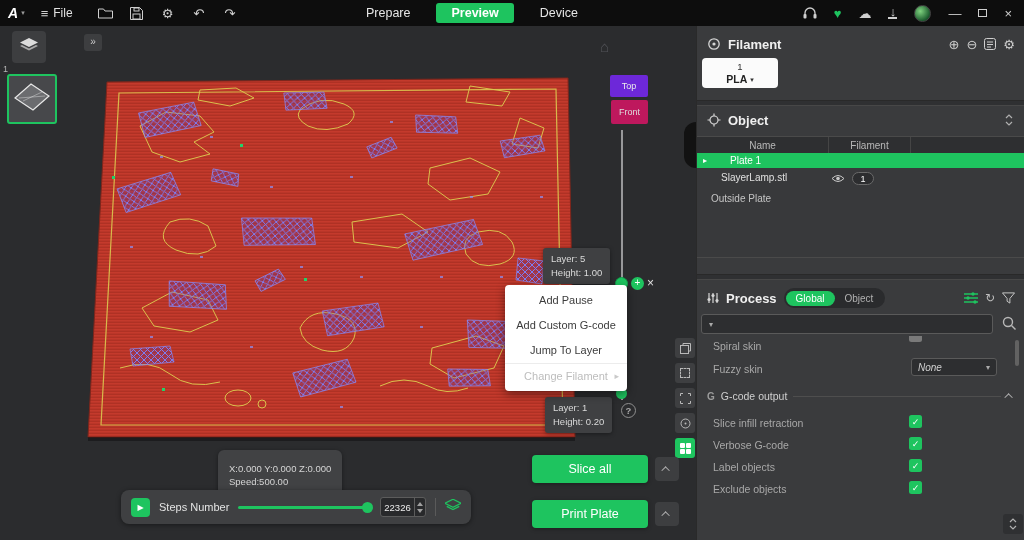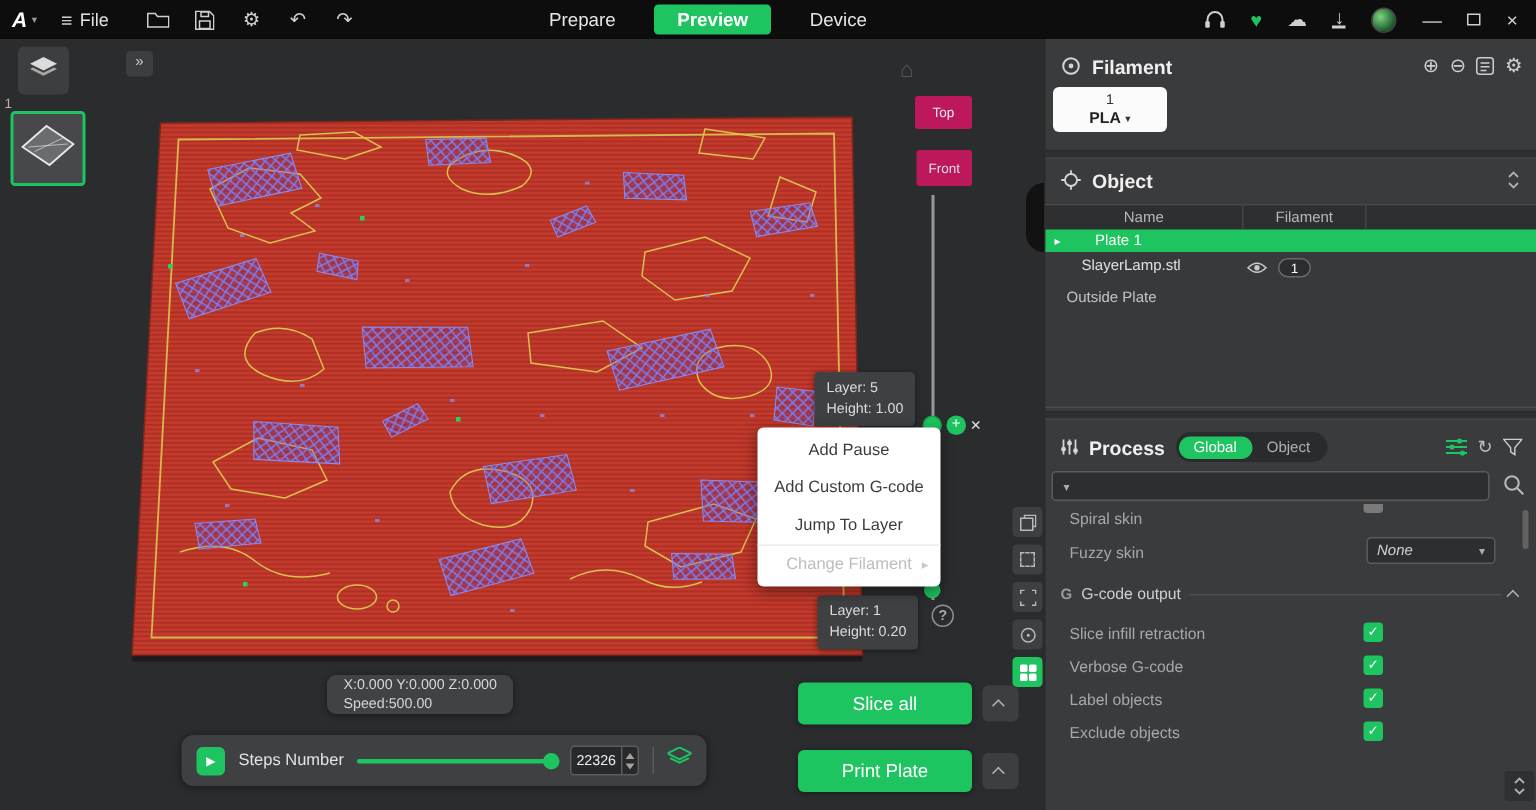--- a/index.html
+++ b/index.html
@@ -30,21 +30,21 @@
   
   .viewport{position:absolute;left:0;top:26px;width:696px;height:514px;background:#2b2c2e;overflow:hidden;}
   .plate-svg{position:absolute;left:0;top:0;}
 
   .tool-plate-btn{position:absolute;left:12px;top:5px;width:34px;height:32px;background:#3d3e40;border-radius:4px;display:flex;align-items:center;justify-content:center;cursor:pointer;}
   .expand-btn{position:absolute;left:84px;top:8px;width:18px;height:17px;background:#3d3e40;border-radius:3px;color:#c9c9c9;font-size:10px;line-height:16px;text-align:center;cursor:pointer;}
   .plate-num{position:absolute;left:3px;top:38px;font-size:9px;color:#b5b5b5;}
   .plate-thumb{position:absolute;left:7px;top:48px;width:50px;height:50px;background:#47484b;border:2px solid #1ec45f;border-radius:3px;display:flex;align-items:center;justify-content:center;cursor:pointer;}
 
   .viewcube-home{position:absolute;left:600px;top:12px;font-size:15px;color:#54555a;cursor:pointer;}
-  .btn-top{position:absolute;left:610px;top:38px;width:38px;height:22px;background:#be185d;border-radius:2px;color:#ececec;font-size:9px;display:flex;align-items:center;justify-content:center;cursor:pointer;}
+  .btn-top{position:absolute;left:610px;top:49px;width:38px;height:22px;background:#6d28d9;border-radius:2px;color:#ececec;font-size:9px;display:flex;align-items:center;justify-content:center;cursor:pointer;}
   .btn-front{position:absolute;left:611px;top:74px;width:37px;height:24px;background:#be185d;border-radius:2px;color:#dedede;font-size:9px;display:flex;align-items:center;justify-content:center;cursor:pointer;}
 
   .vtrack{position:absolute;left:621px;top:104px;width:2px;height:270px;background:#98989a;}
   .vhandle{position:absolute;border-radius:50%;background:#1ec45f;cursor:pointer;}
   .vhandle.upper{left:615px;top:251px;width:13px;height:13px;border:1px solid #12a04c;}
   .vhandle.lower{left:616px;top:362px;width:11px;height:11px;}
   .plus-badge{position:absolute;left:631px;top:251px;width:13px;height:13px;border-radius:50%;background:#1ec45f;color:#fff;font-size:10px;line-height:12px;text-align:center;cursor:pointer;}
   .close-x{position:absolute;left:647px;top:250px;color:#e0e0e0;font-size:12px;cursor:pointer;}
 
   .mini-tip{position:absolute;background:#3f4042;border-radius:3px;padding:4px 8px;font-size:9.5px;color:#dadada;line-height:14px;white-space:nowrap;box-shadow:0 1px 4px rgba(0,0,0,.4);}
@@ -58,21 +58,21 @@
 
   .help-badge{position:absolute;left:621px;top:377px;width:15px;height:15px;border-radius:50%;border:1.5px solid #8f8f8f;color:#a8a8a8;font-size:9.5px;font-weight:bold;display:flex;align-items:center;justify-content:center;cursor:pointer;}
 
   .side-tools{position:absolute;left:675px;top:312px;display:flex;flex-direction:column;gap:5px;}
   .side-btn{width:20px;height:20px;background:#3e3f41;border-radius:3px;display:flex;align-items:center;justify-content:center;cursor:pointer;}
   .side-btn.green{background:#1ec45f;}
   .dash-sq{width:10px;height:10px;border:1px dashed #b9b9b9;}
   .grid-ic{display:grid;grid-template-columns:5px 5px;grid-template-rows:5px 5px;gap:1px;}
   .grid-ic span{background:#fff;border-radius:1px;}
 
-  .status-tip{position:absolute;left:218px;top:424px;background:#414244;border-radius:6px;padding:0 11px;font-size:9.5px;color:#d5d5d5;line-height:13px;box-shadow:0 1px 4px rgba(0,0,0,.4);}
+  .status-tip{position:absolute;left:218px;top:424px;background:#414244;border-radius:6px;padding:12px 11px;font-size:9.5px;color:#d5d5d5;line-height:13px;box-shadow:0 1px 4px rgba(0,0,0,.4);}
 
   .player{position:absolute;left:121px;top:464px;width:350px;height:34px;background:#3f4042;border-radius:8px;display:flex;align-items:center;padding:0 10px;gap:9px;box-shadow:0 1px 5px rgba(0,0,0,.45);}
   .play-btn{width:19px;height:19px;border-radius:4px;background:#1ec45f;color:#fff;font-size:8px;display:flex;align-items:center;justify-content:center;flex:none;cursor:pointer;}
   .player-label{font-size:11px;color:#e3e3e3;white-space:nowrap;}
   .ptrack{flex:1;height:3px;background:#1ec45f;border-radius:2px;position:relative;cursor:pointer;}
   .pthumb{position:absolute;right:-2px;top:-4px;width:11px;height:11px;border-radius:50%;background:#1ec45f;cursor:pointer;}
   .value-box{width:46px;height:20px;background:#28292b;border:1px solid #5c5c5c;border-radius:3px;display:flex;flex:none;}
   .value-num{flex:1;font-size:9.5px;color:#ececec;display:flex;align-items:center;justify-content:center;}
   .spin{width:11px;border-left:1px solid #5c5c5c;display:flex;flex-direction:column;align-items:center;justify-content:center;gap:3px;cursor:pointer;}
   .tri-up{width:0;height:0;border-left:3px solid transparent;border-right:3px solid transparent;border-bottom:4px solid #a0a0a0;}
@@ -98,21 +98,21 @@
   .hdr-ic{color:#cfcfcf;font-size:13px;display:flex;align-items:center;cursor:pointer;}
   .filament-header{top:8px;}
   .filament-chip{position:absolute;left:5px;top:32px;width:76px;height:30px;background:#fbfbfb;border-radius:4px;display:flex;flex-direction:column;align-items:center;justify-content:center;cursor:pointer;line-height:13px;}
   .chip-num{font-size:9.5px;color:#333;}
   .chip-mat{font-size:10.5px;font-weight:bold;color:#222;display:flex;align-items:center;gap:3px;}
   .chip-mat .tiny-arrow{color:#333;}
   .sec-div{position:absolute;left:0;width:328px;height:6px;background:#2f3032;border-top:1px solid #292929;border-bottom:1px solid #474747;}
   .div1{top:74px;} .div2{top:248px;}
 
   .object-header{top:84px;}
-  .obj-table{position:absolute;left:0;top:110px;width:328px;height:136px;background:#38393b;border-top:1px solid #4a4a4a;border-bottom:1px solid #4a4a4a;}
+  .obj-table{position:absolute;left:0;top:110px;width:328px;height:122px;background:#38393b;border-top:1px solid #4a4a4a;border-bottom:1px solid #4a4a4a;}
   .obj-thead{height:16px;background:#2e2f31;display:flex;font-size:10px;color:#b8b8b8;}
   .th{display:flex;align-items:center;justify-content:center;border-right:1px solid #454545;}
   .th-name{width:132px;} .th-fil{width:82px;} .th-rest{flex:1;border-right:none;}
   .row-plate{position:absolute;left:0;top:16px;width:328px;height:15px;background:#1ec45f;display:flex;align-items:center;cursor:pointer;}
   .row-plate .caret{color:#fff;font-size:8px;margin-left:6px;}
   .row-plate .lbl{color:#fff;font-size:10px;margin-left:23px;}
   .row-model{position:absolute;left:0;top:31px;width:328px;height:22px;cursor:pointer;}
   .row-model .lbl{position:absolute;left:24px;top:4px;font-size:10px;color:#e0e0e0;}
   .eye-ic{position:absolute;left:134px;top:6px;cursor:pointer;display:flex;}
   .fil-badge{position:absolute;left:155px;top:4px;width:22px;height:13px;border-radius:7px;background:#2c2d2f;border:1px solid #6a6a6a;color:#fff;font-size:9px;display:flex;align-items:center;justify-content:center;cursor:pointer;}

